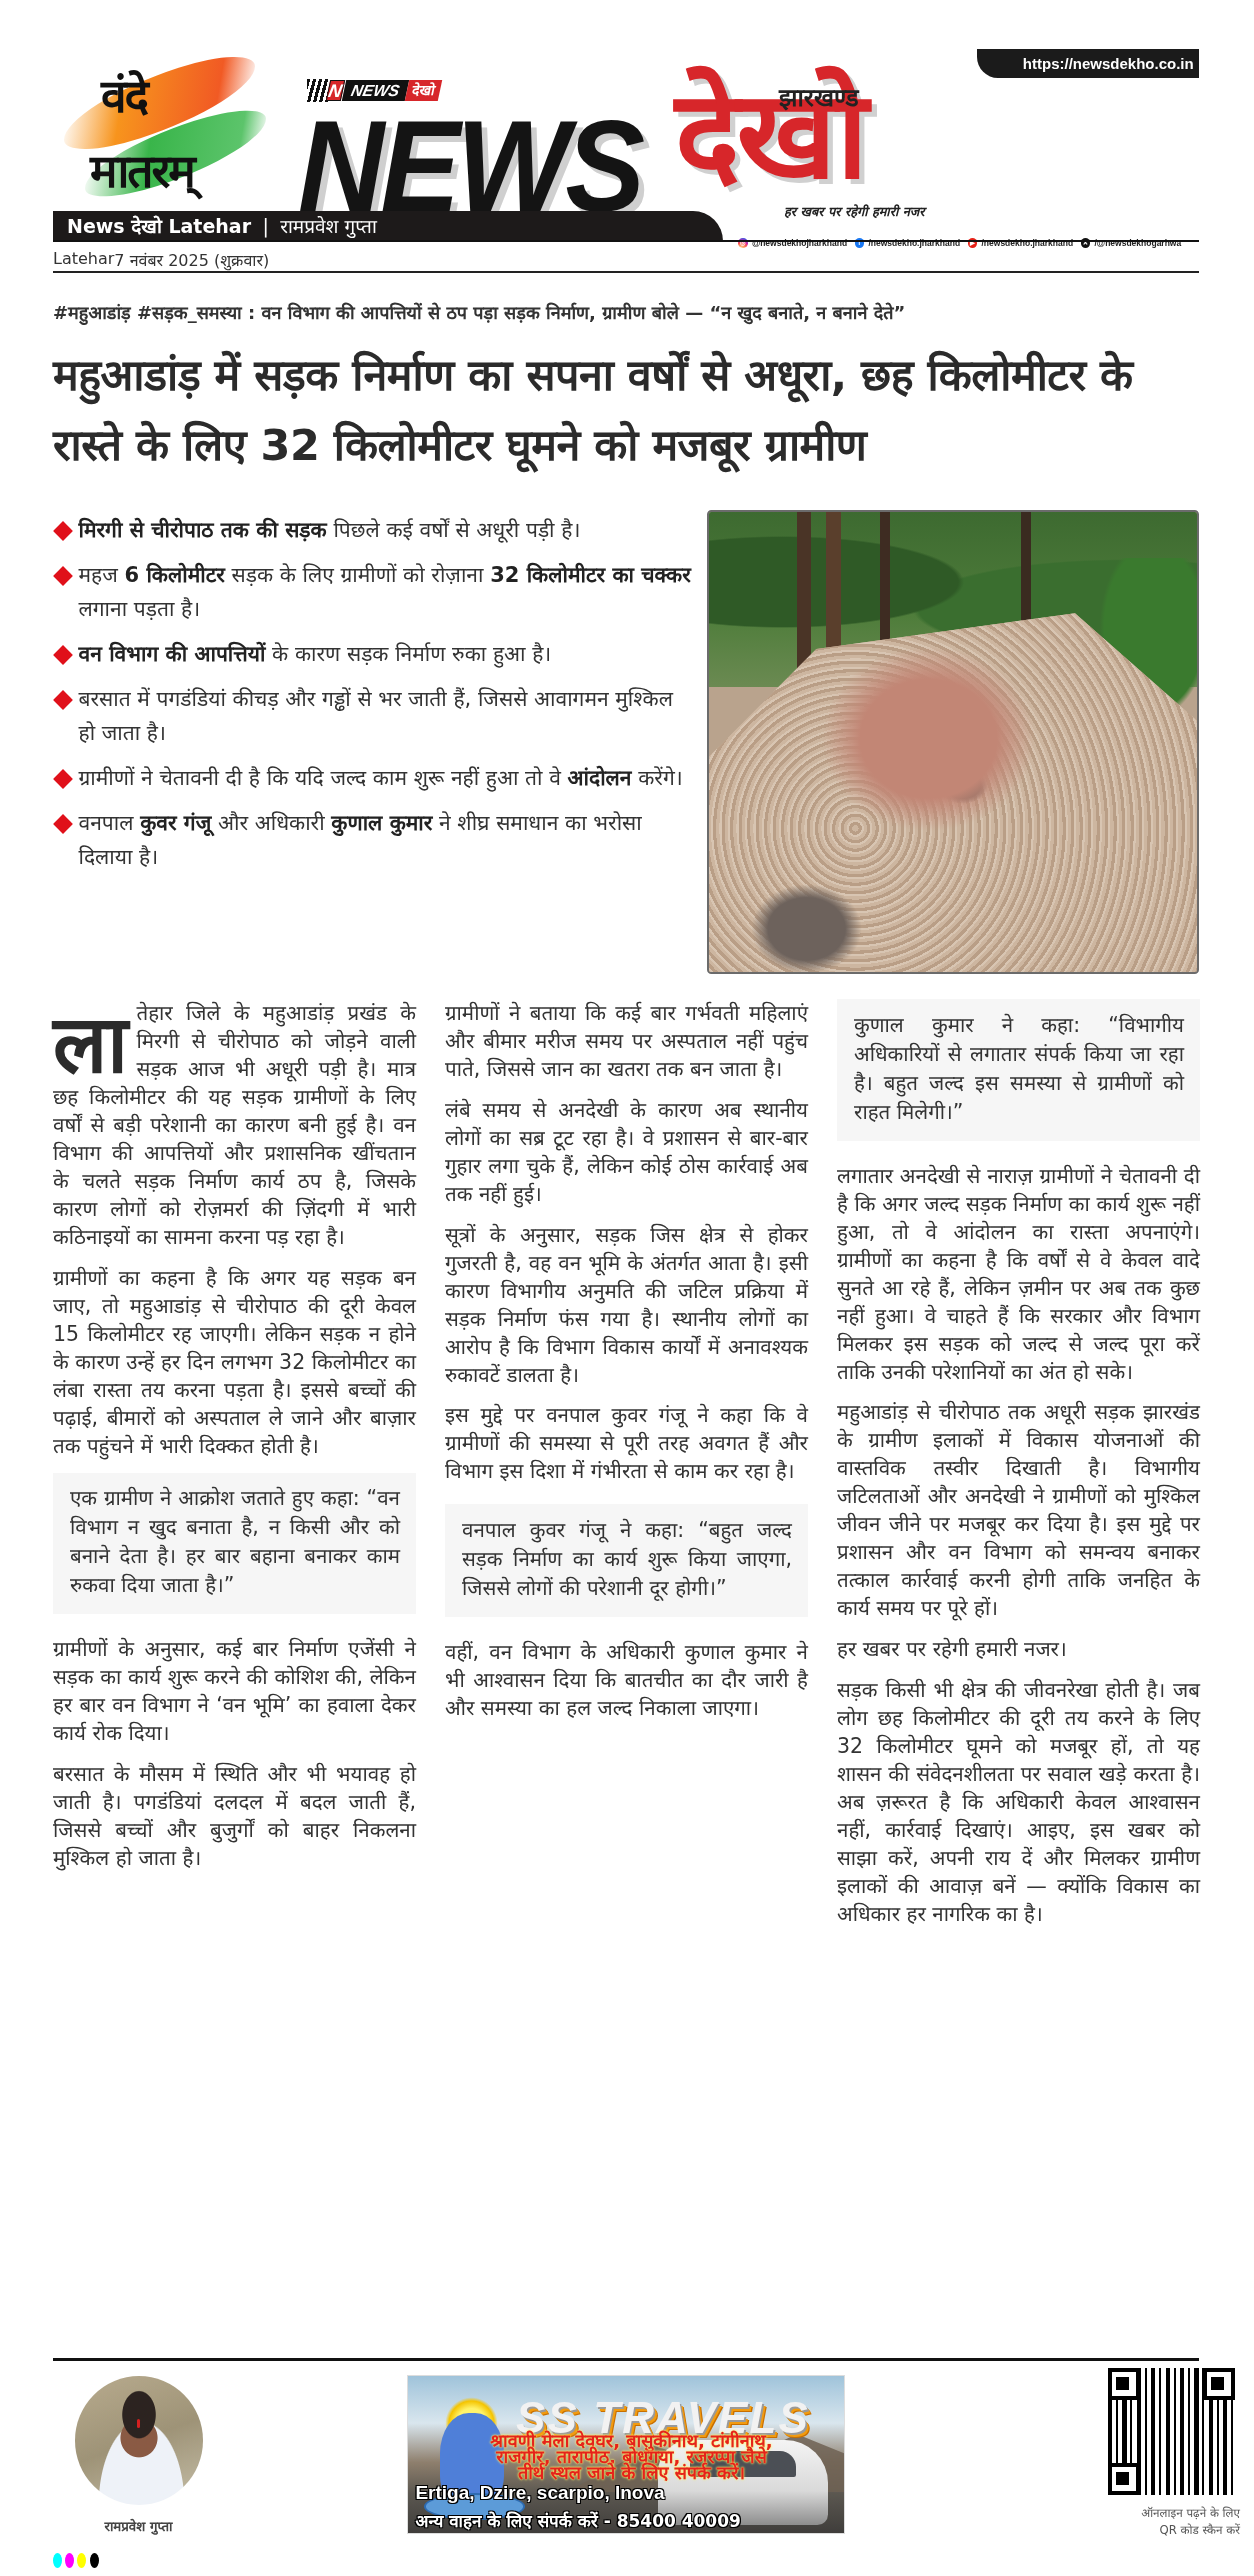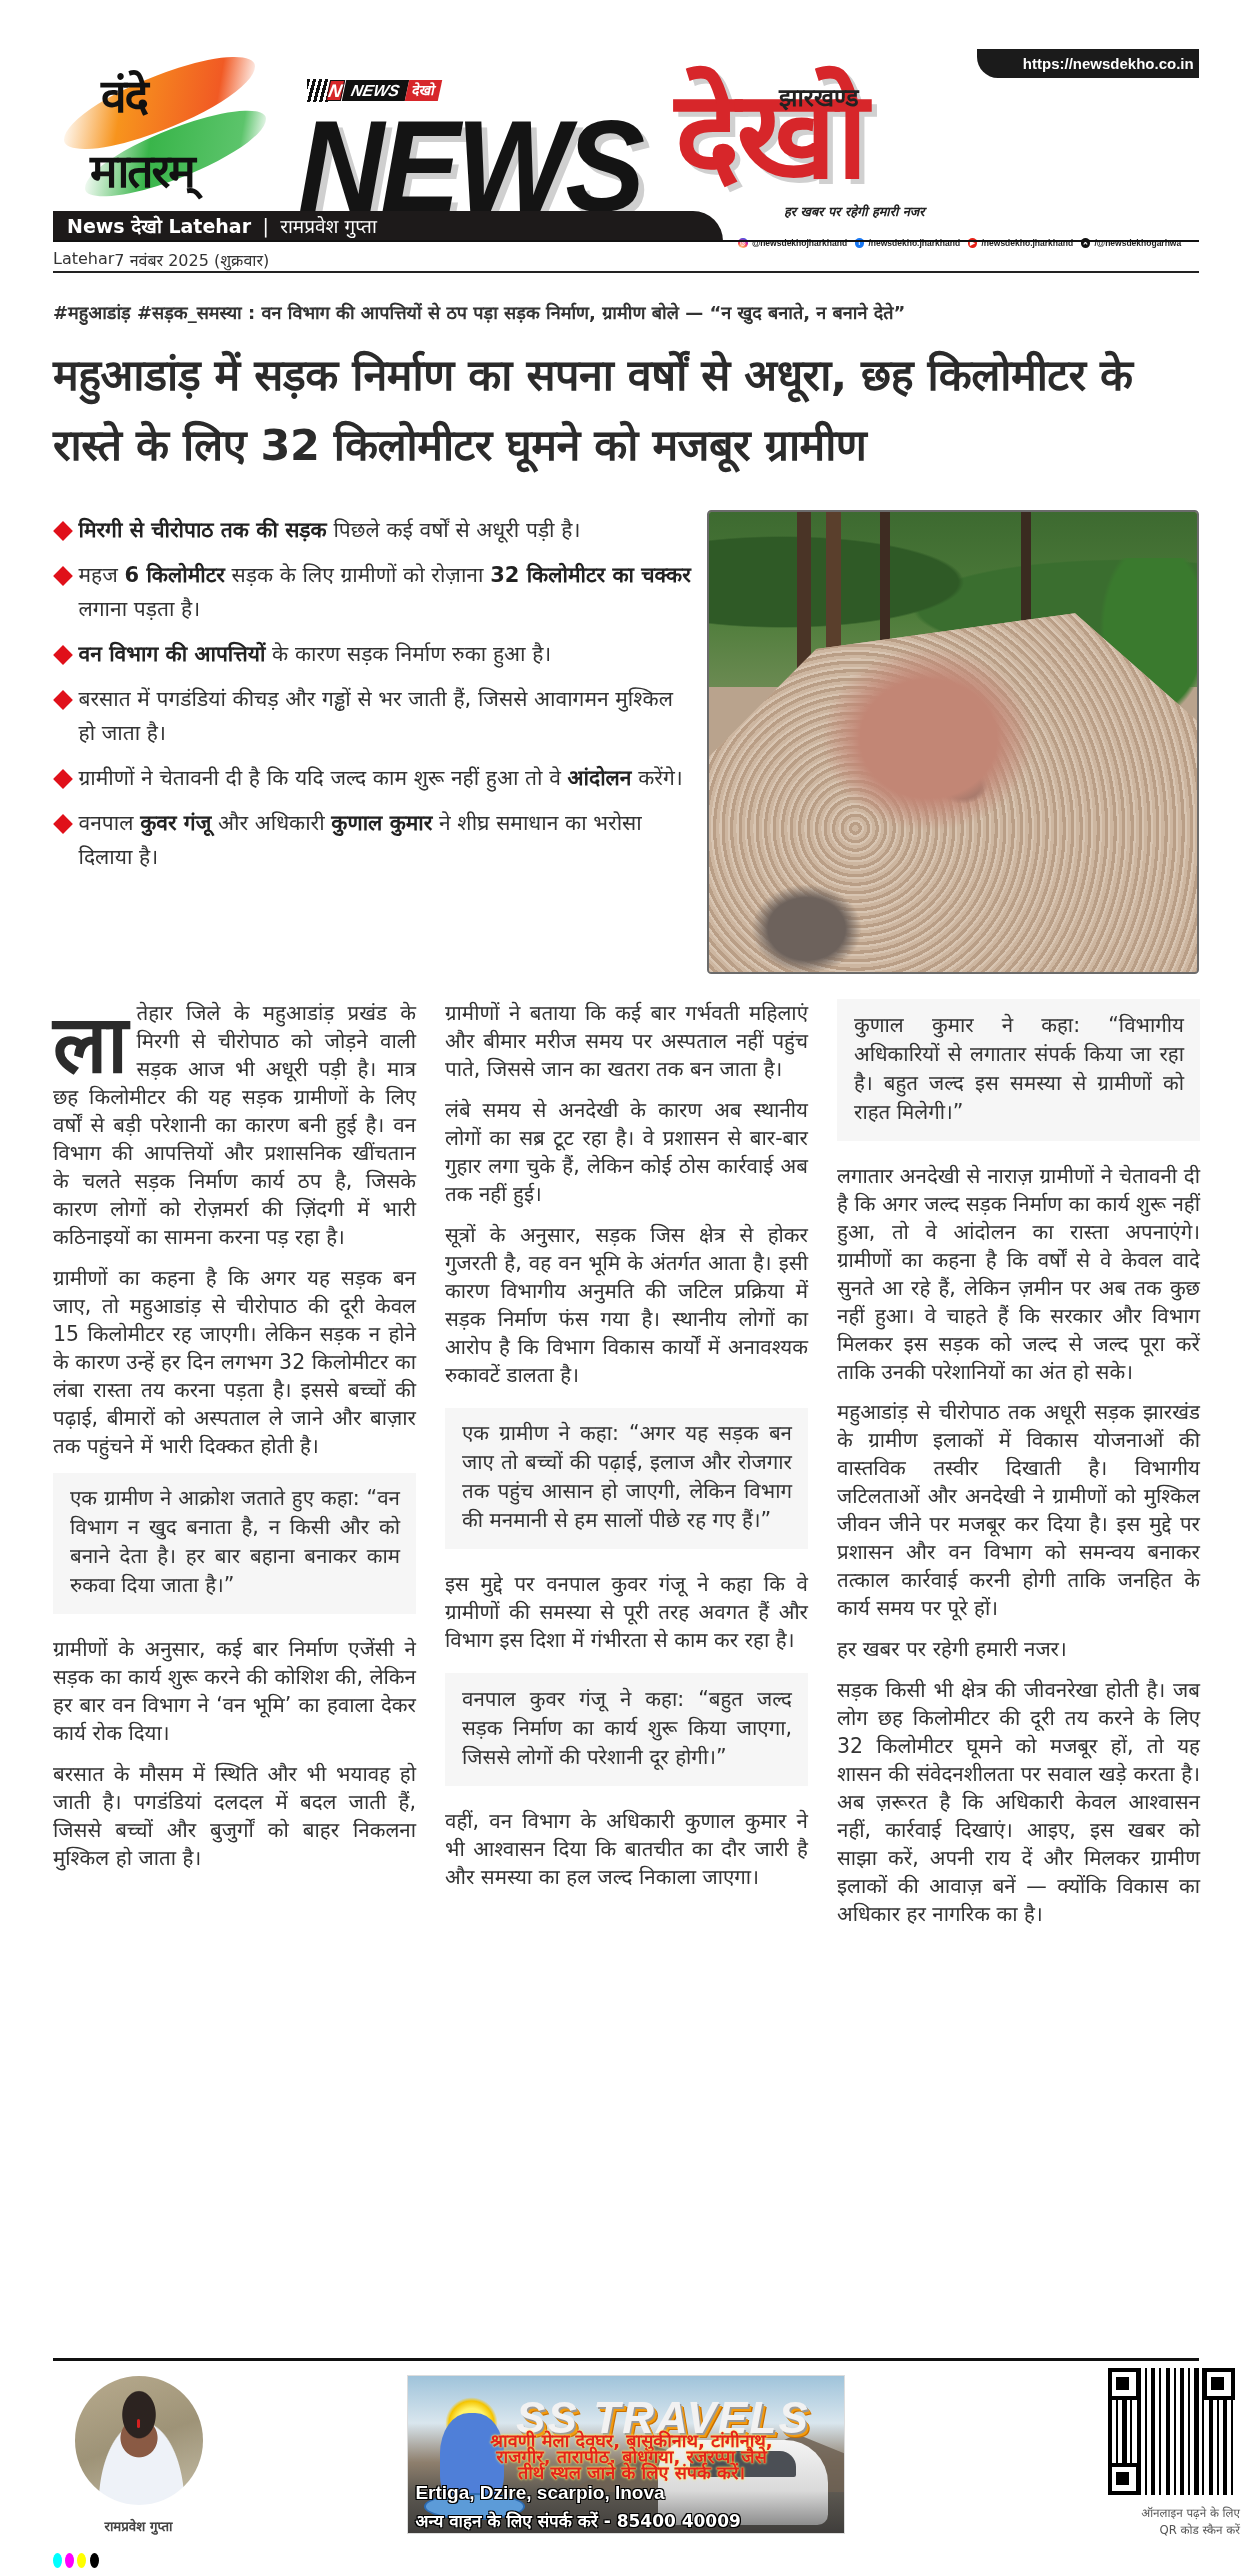--- a/index.html
+++ b/index.html
@@ -209,21 +209,20 @@
   <p>ग्रामीणों का कहना है कि अगर यह सड़क बन जाए, तो महुआडांड़ से चीरोपाठ की दूरी केवल 15 किलोमीटर रह जाएगी। लेकिन सड़क न होने के कारण उन्हें हर दिन लगभग 32 किलोमीटर का लंबा रास्ता तय करना पड़ता है। इससे बच्चों की पढ़ाई, बीमारों को अस्पताल ले जाने और बाज़ार तक पहुंचने में भारी दिक्कत होती है।</p>
   <blockquote class="quote">एक ग्रामीण ने आक्रोश जताते हुए कहा: “वन विभाग न खुद बनाता है, न किसी और को बनाने देता है। हर बार बहाना बनाकर काम रुकवा दिया जाता है।”</blockquote>
   <p>ग्रामीणों के अनुसार, कई बार निर्माण एजेंसी ने सड़क का कार्य शुरू करने की कोशिश की, लेकिन हर बार वन विभाग ने ‘वन भूमि’ का हवाला देकर कार्य रोक दिया।</p>
   <p>बरसात के मौसम में स्थिति और भी भयावह हो जाती है। पगडंडियां दलदल में बदल जाती हैं, जिससे बच्चों और बुजुर्गों को बाहर निकलना मुश्किल हो जाता है।</p>
 </div>
 
 <div class="col col2">
   <p>ग्रामीणों ने बताया कि कई बार गर्भवती महिलाएं और बीमार मरीज समय पर अस्पताल नहीं पहुंच पाते, जिससे जान का खतरा तक बन जाता है।</p>
   <p>लंबे समय से अनदेखी के कारण अब स्थानीय लोगों का सब्र टूट रहा है। वे प्रशासन से बार-बार गुहार लगा चुके हैं, लेकिन कोई ठोस कार्रवाई अब तक नहीं हुई।</p>
   <p>सूत्रों के अनुसार, सड़क जिस क्षेत्र से होकर गुजरती है, वह वन भूमि के अंतर्गत आता है। इसी कारण विभागीय अनुमति की जटिल प्रक्रिया में सड़क निर्माण फंस गया है। स्थानीय लोगों का आरोप है कि विभाग विकास कार्यों में अनावश्यक रुकावटें डालता है।</p>
-  <blockquote class="quote">एक ग्रामीण ने कहा: “अगर यह सड़क बन जाए तो बच्चों की पढ़ाई, इलाज और रोजगार तक पहुंच आसान हो जाएगी, लेकिन विभाग की मनमानी से हम सालों पीछे रह गए हैं।”</blockquote>
   <p>इस मुद्दे पर वनपाल कुवर गंजू ने कहा कि वे ग्रामीणों की समस्या से पूरी तरह अवगत हैं और विभाग इस दिशा में गंभीरता से काम कर रहा है।</p>
   <blockquote class="quote">वनपाल कुवर गंजू ने कहा: “बहुत जल्द सड़क निर्माण का कार्य शुरू किया जाएगा, जिससे लोगों की परेशानी दूर होगी।”</blockquote>
   <p>वहीं, वन विभाग के अधिकारी कुणाल कुमार ने भी आश्वासन दिया कि बातचीत का दौर जारी है और समस्या का हल जल्द निकाला जाएगा।</p>
 </div>
 
 <div class="col col3">
   <blockquote class="quote" style="margin-top:0">कुणाल कुमार ने कहा: “विभागीय अधिकारियों से लगातार संपर्क किया जा रहा है। बहुत जल्द इस समस्या से ग्रामीणों को राहत मिलेगी।”</blockquote>
   <p>लगातार अनदेखी से नाराज़ ग्रामीणों ने चेतावनी दी है कि अगर जल्द सड़क निर्माण का कार्य शुरू नहीं हुआ, तो वे आंदोलन का रास्ता अपनाएंगे। ग्रामीणों का कहना है कि वर्षों से वे केवल वादे सुनते आ रहे हैं, लेकिन ज़मीन पर अब तक कुछ नहीं हुआ। वे चाहते हैं कि सरकार और विभाग मिलकर इस सड़क को जल्द से जल्द पूरा करें ताकि उनकी परेशानियों का अंत हो सके।</p>
   <p>महुआडांड़ से चीरोपाठ तक अधूरी सड़क झारखंड के ग्रामीण इलाकों में विकास योजनाओं की वास्तविक तस्वीर दिखाती है। विभागीय जटिलताओं और अनदेखी ने ग्रामीणों को मुश्किल जीवन जीने पर मजबूर कर दिया है। इस मुद्दे पर प्रशासन और वन विभाग को समन्वय बनाकर तत्काल कार्रवाई करनी होगी ताकि जनहित के कार्य समय पर पूरे हों।</p>
   <p>हर खबर पर रहेगी हमारी नजर।</p>

